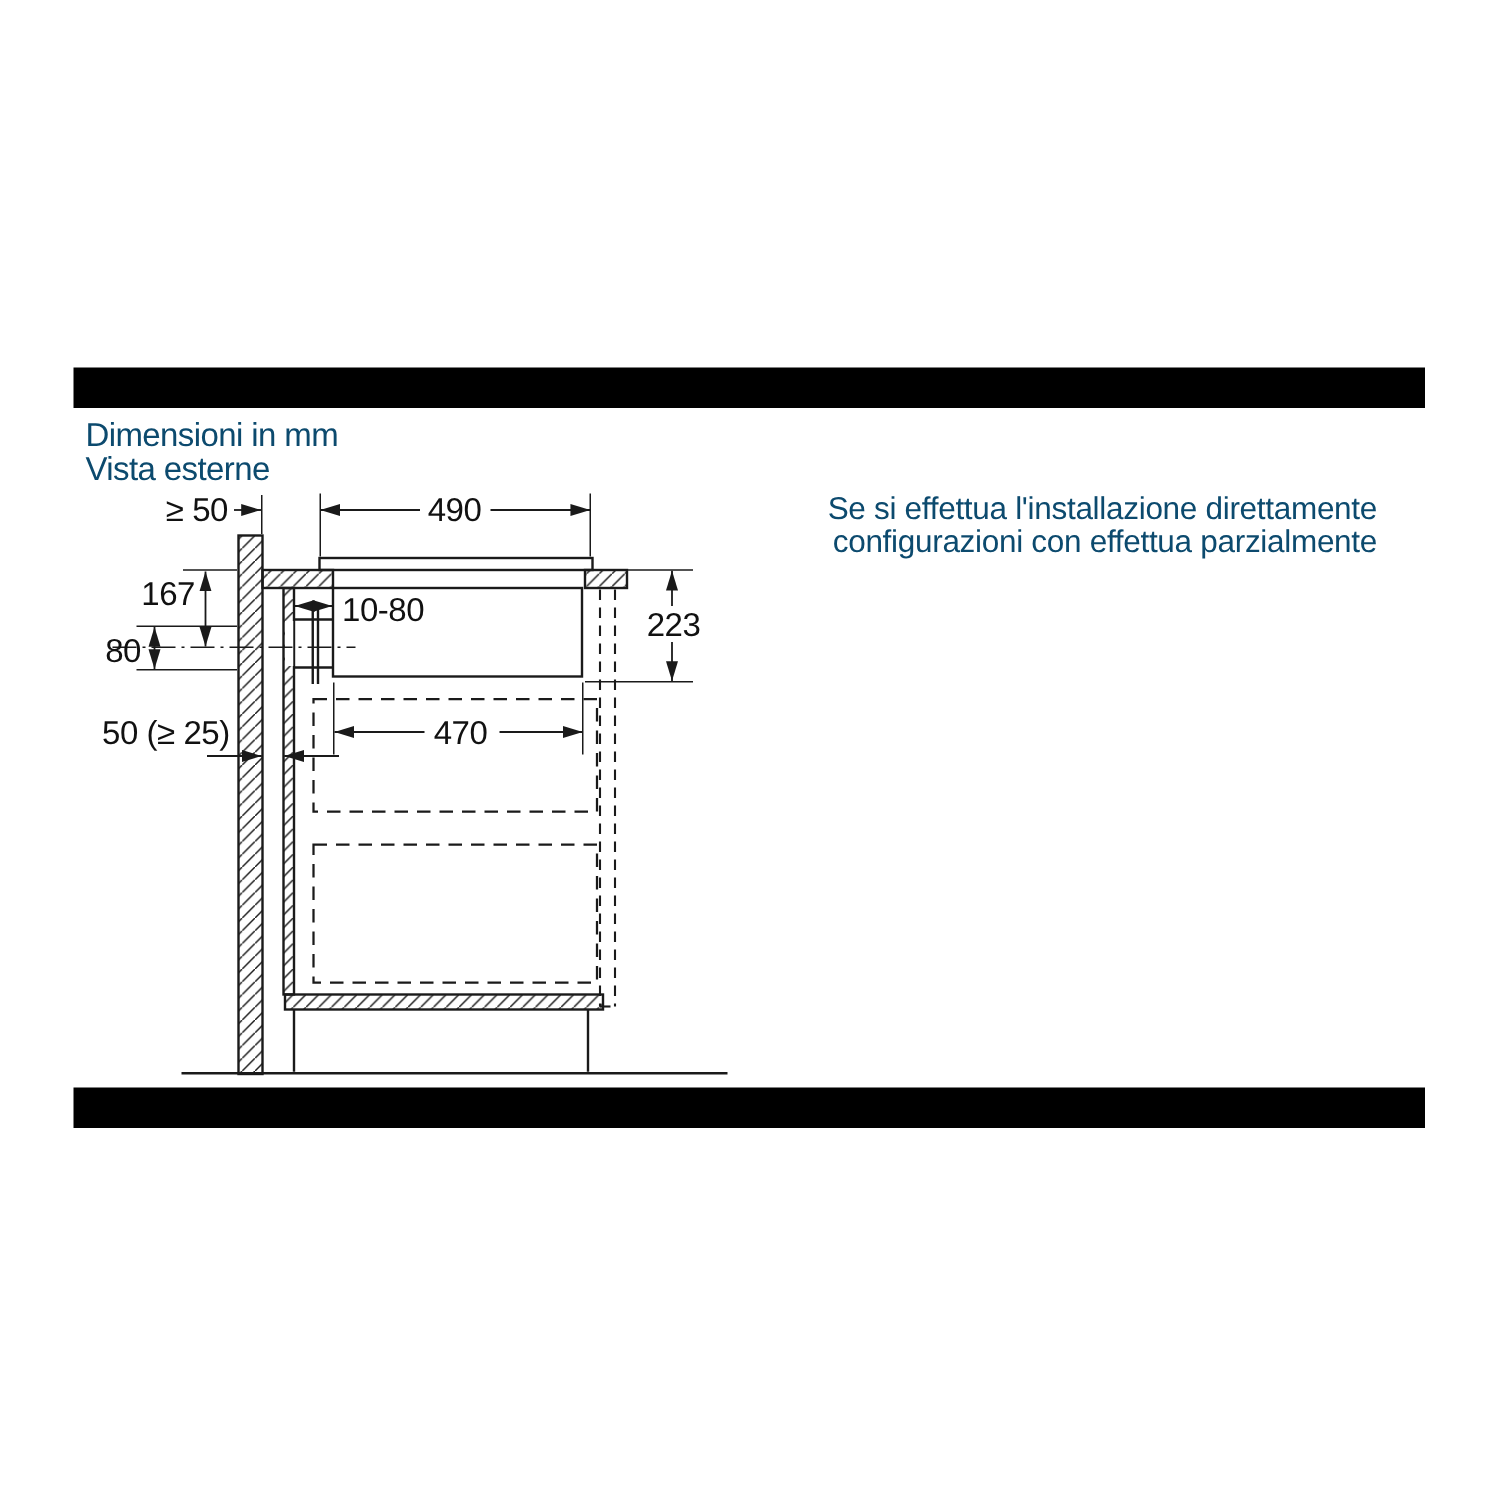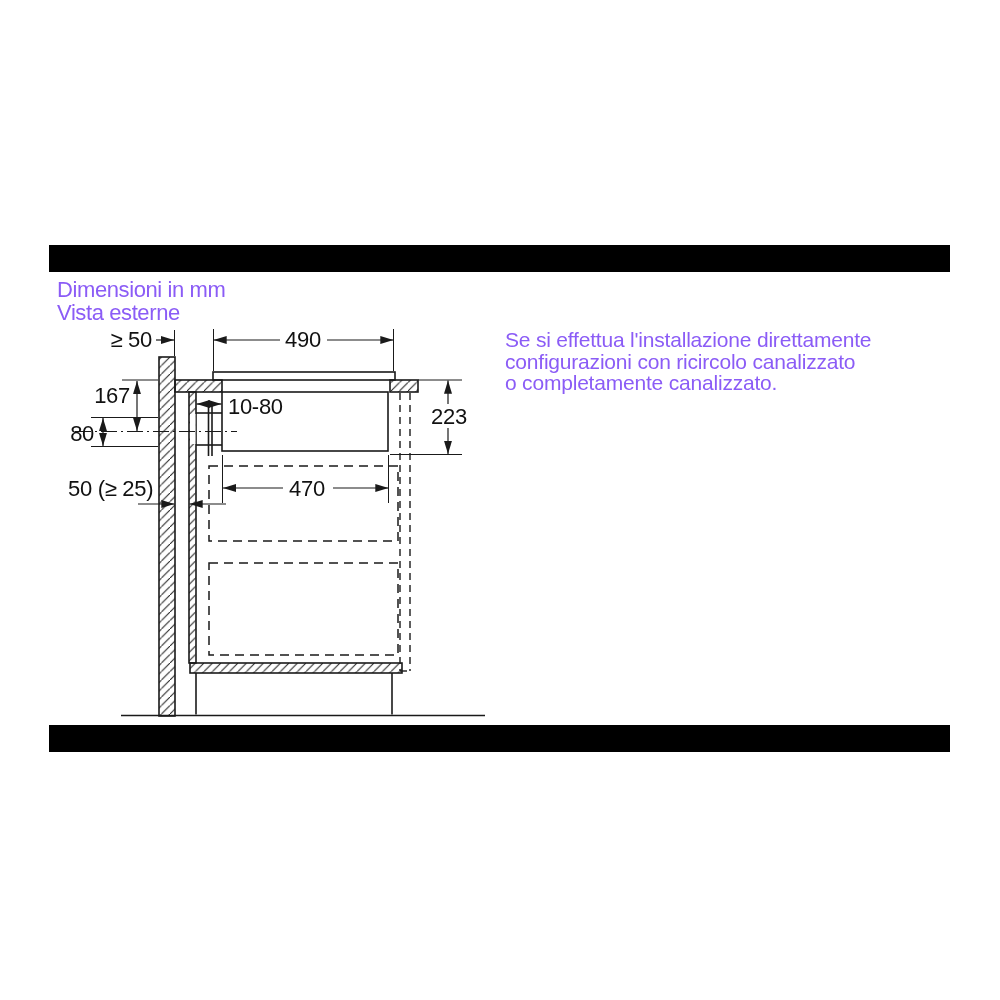--- a/index.html
+++ b/index.html
@@ -1,27 +1,27 @@
 <!DOCTYPE html>
 <html><head>
 <meta charset="utf-8">
 <style>
   html,body { margin:0; padding:0; background:#ffffff; }
   .page {
     position:relative; width:1000px; height:1000px; background:#ffffff;
-    font-family:"Liberation Sans", sans-serif; color:#8b5cf6;
+    font-family:"Liberation Sans", sans-serif; color:#0c4a6e;
     overflow:hidden;
   }
   .hdr {
     position:absolute; left:57px; top:279px;
     font-size:22px; line-height:22.5px; letter-spacing:-0.4px;
   }
   .note {
-    position:absolute; left:505px; top:329px; width:430px;
-    font-size:21px; line-height:21.7px; letter-spacing:-0.2px;
+    position:absolute; left:488px; top:329px; width:430px;
+    font-size:21px; line-height:21.7px; letter-spacing:-0.2px;text-align:right;
   }
   svg.diagram { position:absolute; left:0; top:0; }
   svg.diagram text {
     font-family:"Liberation Sans", sans-serif;
     font-size:22px; fill:#111; letter-spacing:-0.3px;
   }
   .obj   { stroke:#1a1a1a; stroke-width:1.6; fill:none; }
   .objh  { stroke:#1a1a1a; stroke-width:1.6; fill:url(#hatch); }
   .thin  { stroke:#1a1a1a; stroke-width:1;   fill:none; }
   .dim   { stroke:#1a1a1a; stroke-width:1.2; fill:none; }
@@ -34,22 +34,21 @@
 
 <div class="page">
 
   <div class="hdr">
     <div>Dimensioni in mm</div>
     <div>Vista esterne</div>
   </div>
 
   <div class="note">
     <div>Se si effettua l'installazione direttamente</div>
-    <div>configurazioni con ricircolo canalizzato</div>
-    <div>o completamente canalizzato.</div>
+    <div>configurazioni con effettua parzialmente</div>
   </div>
 
   <svg class="diagram" width="1000" height="1000" viewBox="0 0 1000 1000">
     <defs>
       <pattern id="hatch" patternUnits="userSpaceOnUse" width="8.5" height="8.5">
         <path d="M-1,9.5 L9.5,-1" stroke="#1a1a1a" stroke-width="1"></path>
       </pattern>
       <marker id="arr" orient="auto-start-reverse" markerUnits="userSpaceOnUse" markerWidth="14" markerHeight="10" refX="13.2" refY="5">
         <path d="M13.2,5 L0,1 L0,9 Z" fill="#1a1a1a"></path>
       </marker>

